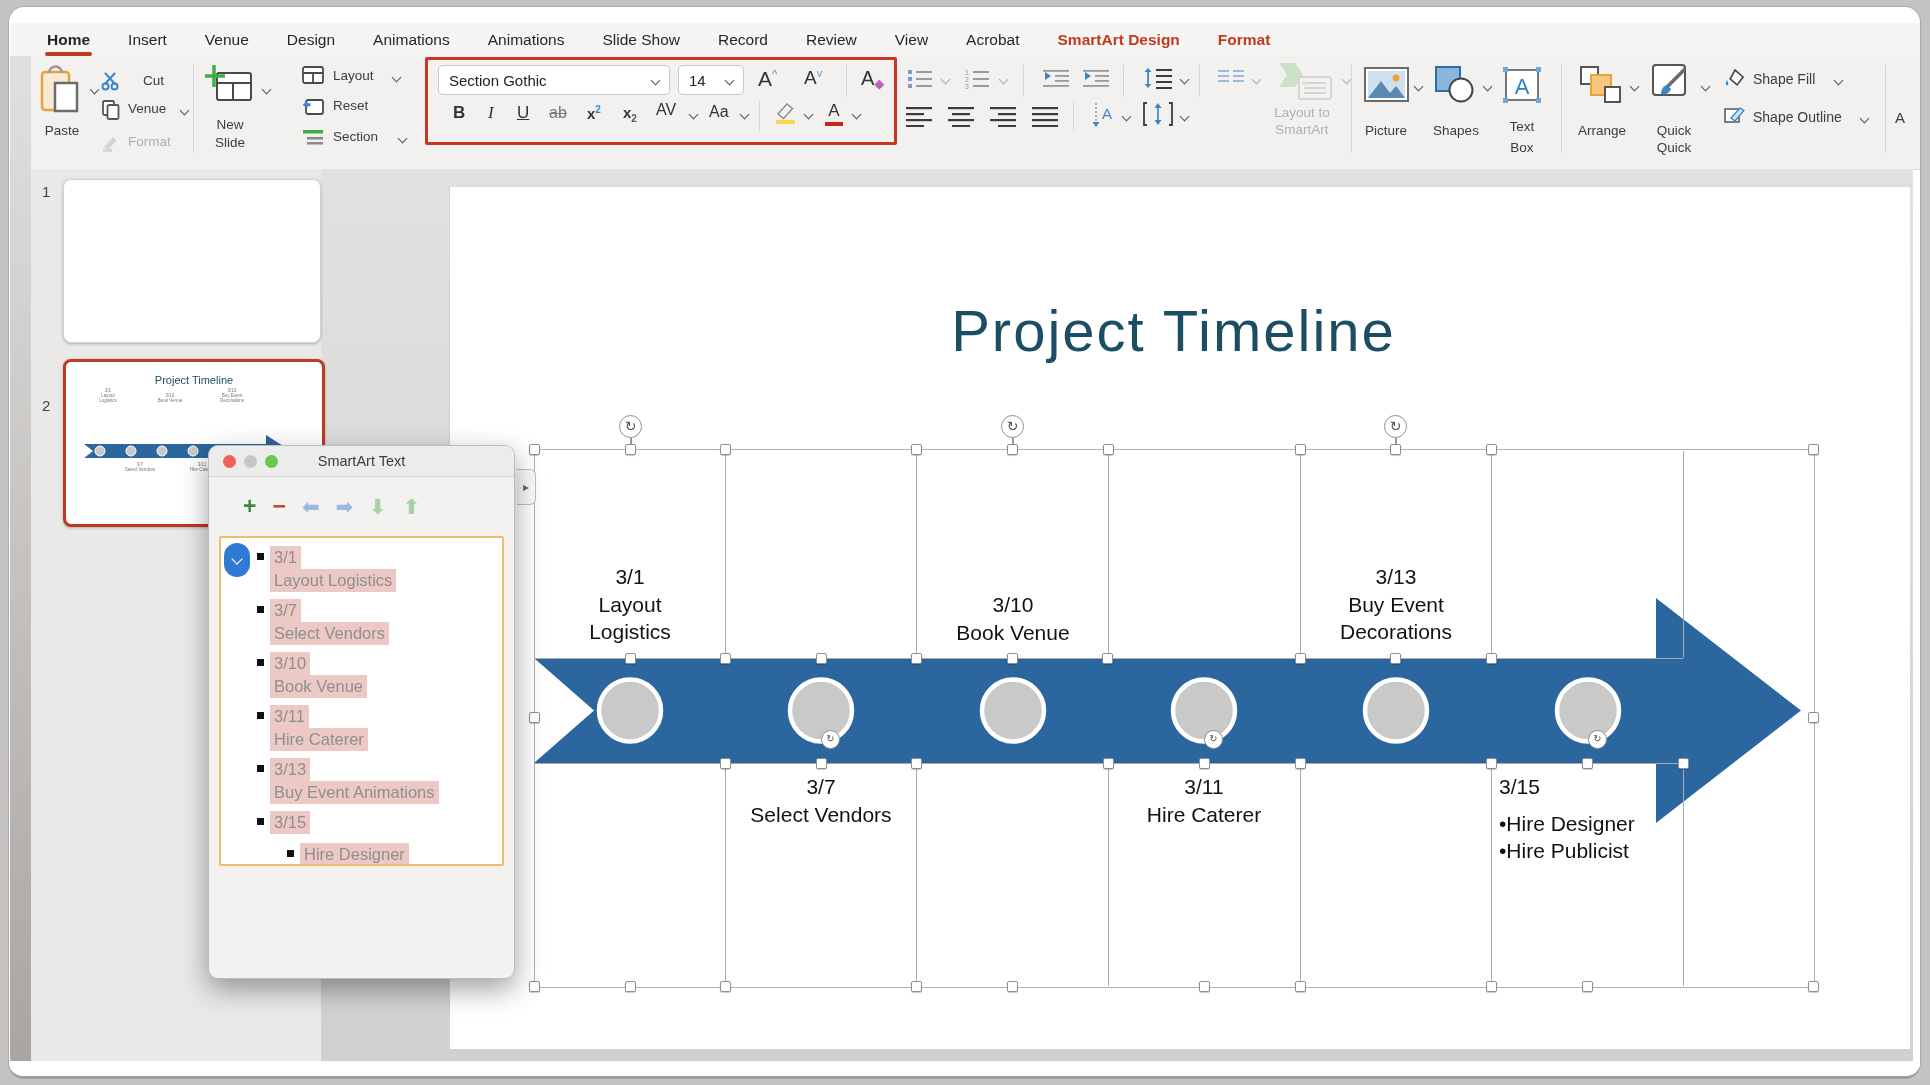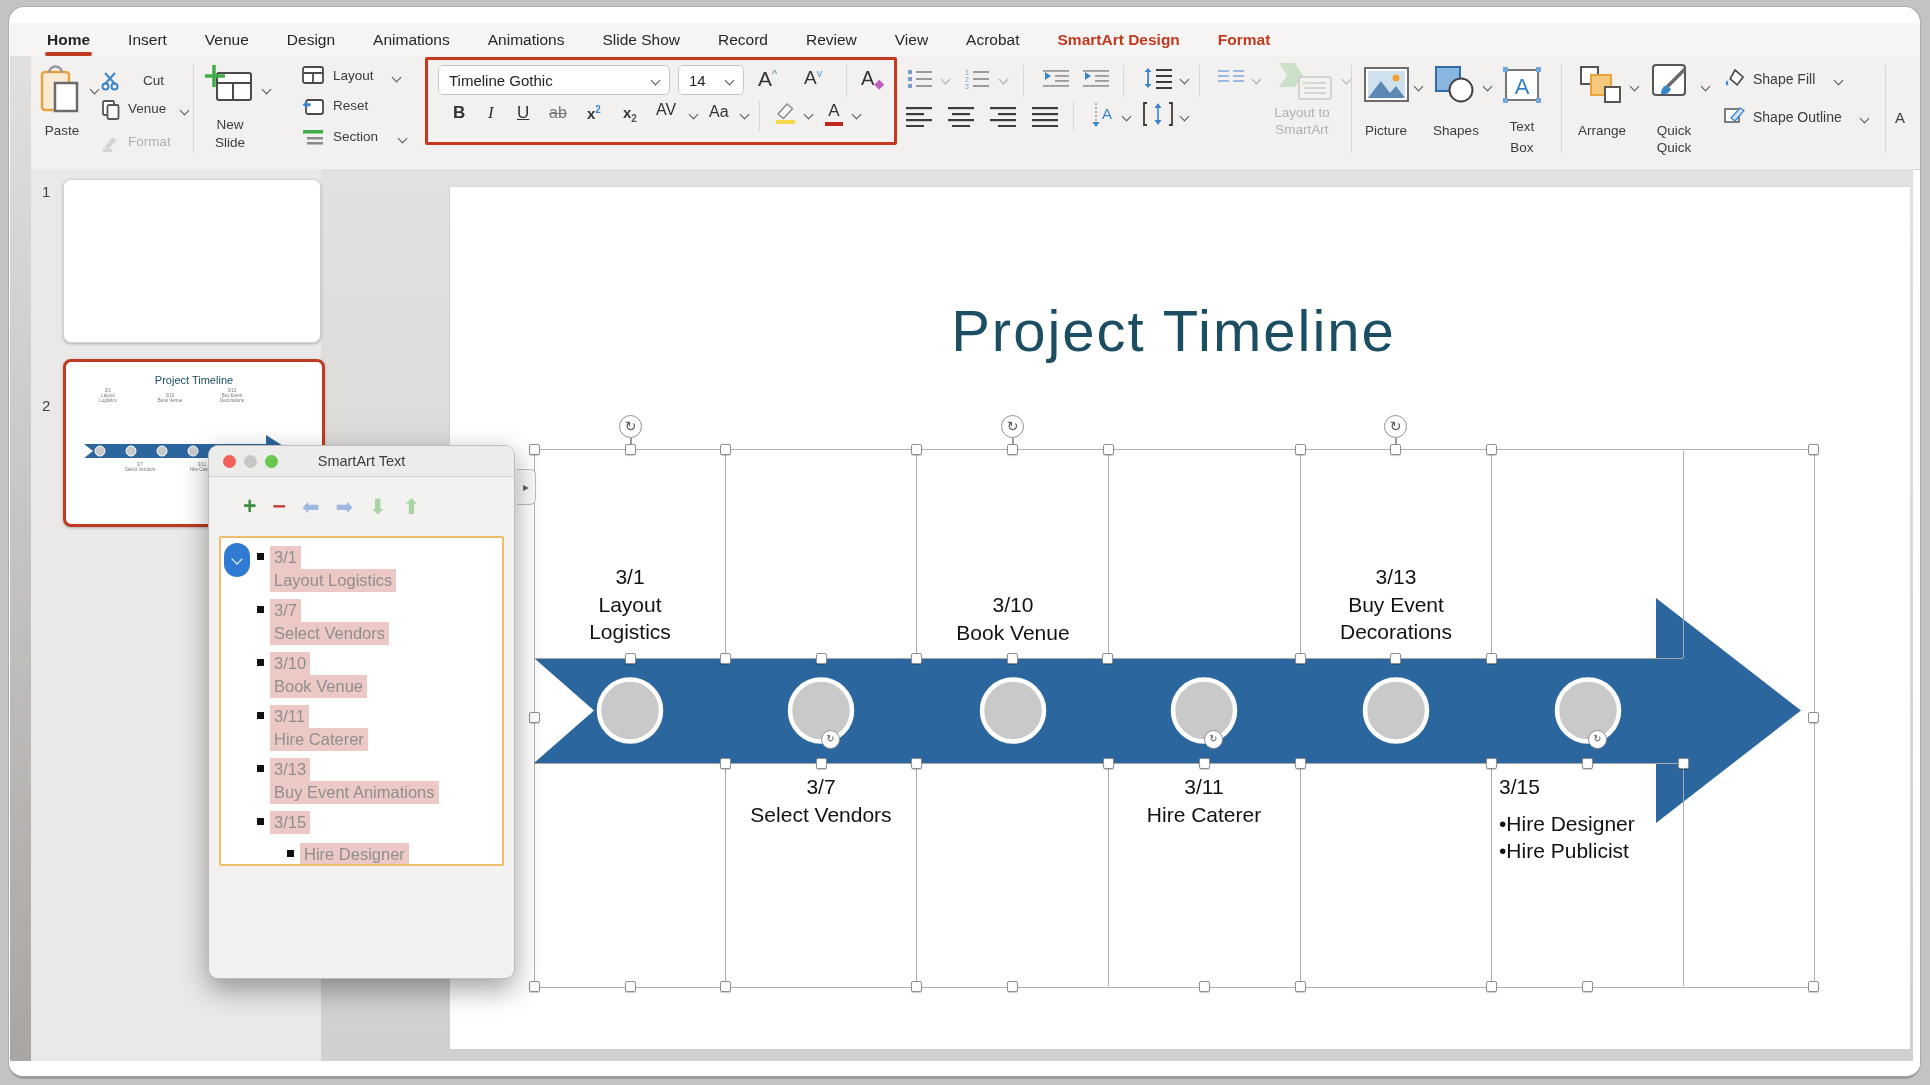--- a/index.html
+++ b/index.html
@@ -160,21 +160,21 @@
       <rect x="6" y="10" width="16" height="2.5" fill="#8a8a8a"></rect>
       <rect x="6" y="15" width="16" height="2.5" fill="#8a8a8a"></rect>
     </svg>
   </div>
   <div class="lbl" style="left:332px;top:128px">Section</div>
   <span class="chev abs" style="left:398px;top:134px"></span>
 
   <div class="redrect"></div>
 
   <div class="combo" style="left:437px;top:64px;width:232px">
-    <span>Timeline Gothic</span>
+    <span>Section Gothic</span>
     <span class="chev"></span>
   </div>
   <div class="combo" style="left:677px;top:64px;width:66px">
     <span>14</span>
     <span class="chev"></span>
   </div>
   <div class="txtbtn" style="left:757px;top:66px;font-size:21px">
     <span>A</span><sup style="color:#4a86c8;font-size:11px">^</sup>
   </div>
   <div class="txtbtn" style="left:803px;top:66px;font-size:19px">

